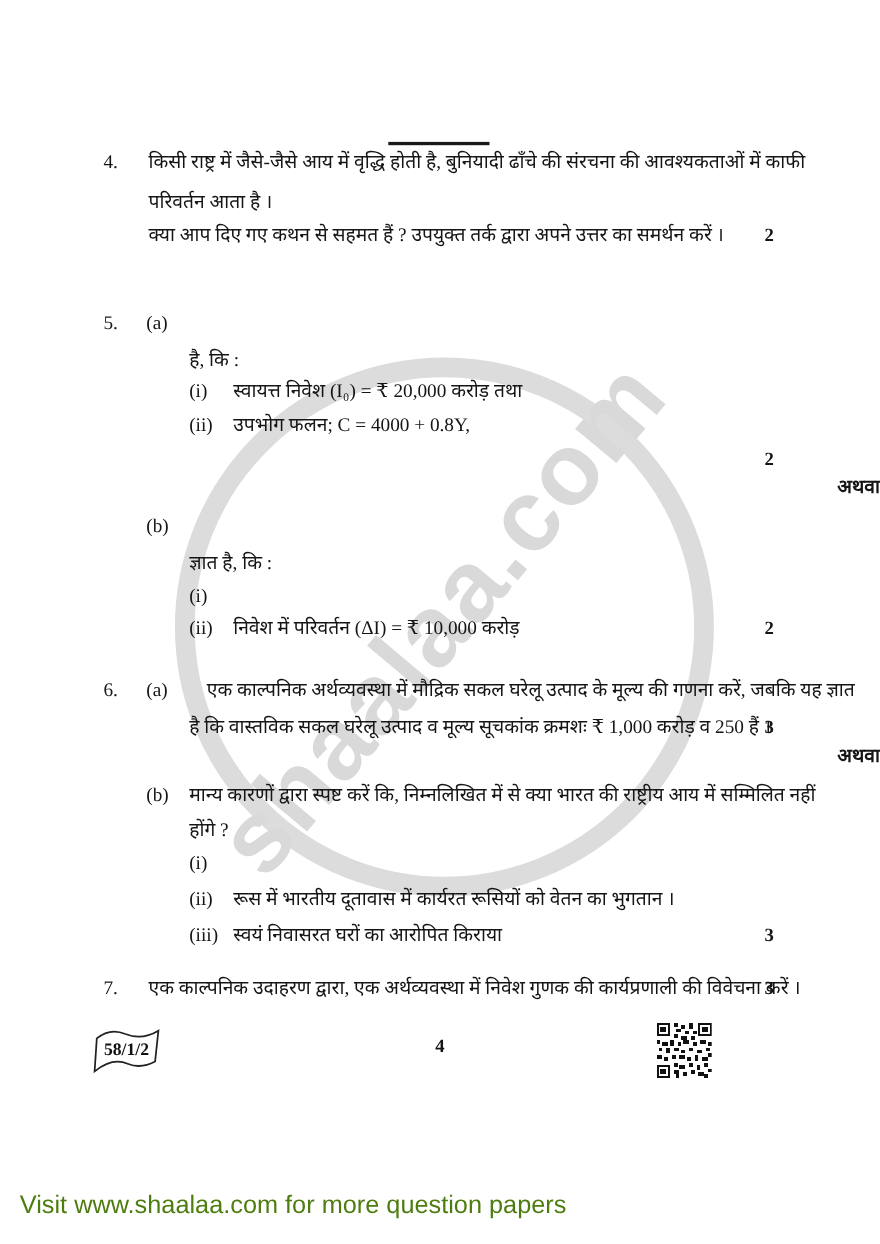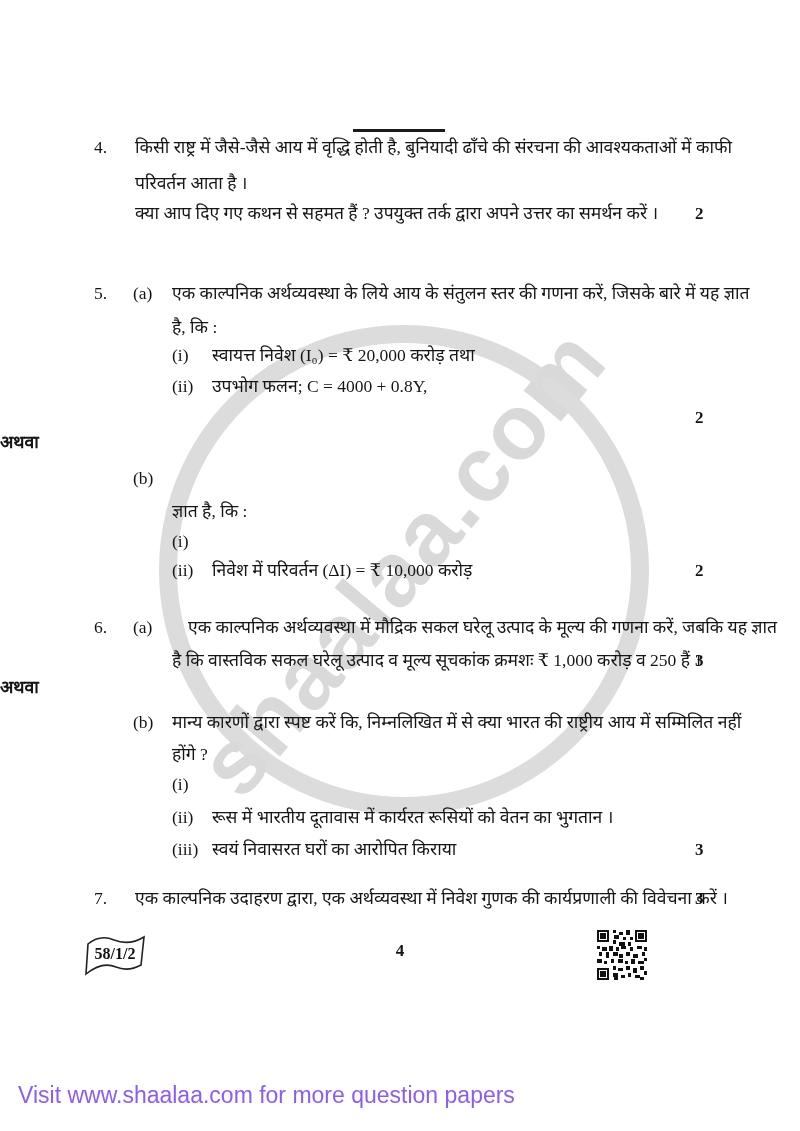--- a/index.html
+++ b/index.html
@@ -2,37 +2,37 @@
 <html><head>
 <meta charset="utf-8">
 <style>
   html,body{margin:0;padding:0;background:#ffffff;}
   .page{
     position:relative;width:800px;height:1131px;background:#ffffff;overflow:hidden;
     font-family:"Liberation Serif","DejaVu Serif",serif;color:#151515;
   }
   .t{position:absolute;white-space:nowrap;font-size:17.5px;line-height:1.25;}
   .marks{font-weight:700;font-size:17px;}
-  .or{left:0;width:800px;text-align:left;font-weight:700;}
+  .or{left:0;width:800px;text-align:right;font-weight:700;}
   .divider{position:absolute;left:353px;top:129px;width:92px;height:3px;background:#1a1a1a;}
   .watermark{position:absolute;left:0;top:0;width:800px;height:1131px;pointer-events:none;}
   .wm-ring{position:absolute;left:0;top:0;}
   .wm-text{
     position:absolute;left:402px;top:562px;transform:translate(-50%,-50%) rotate(-50deg);
     font-family:"Liberation Sans","DejaVu Sans",sans-serif;font-size:92px;font-weight:600;
     color:#d9d9d9;letter-spacing:2px;white-space:nowrap;
   }
   .content{position:absolute;left:0;top:0;width:800px;height:1131px;}
   .code-flag{position:absolute;left:84px;top:931px;width:64px;height:46px;}
   .code-flag text{font-family:"Liberation Serif","DejaVu Serif",serif;font-weight:700;font-size:16px;}
   .page-num{position:absolute;left:0;top:941px;width:800px;text-align:center;font-weight:700;font-size:17px;}
   .qr{position:absolute;left:597px;top:929px;width:50px;height:52px;}
   .site-bar{
     position:absolute;left:18px;top:1082px;
-    font-family:"Liberation Sans","DejaVu Sans",sans-serif;font-size:23px;color:#8b5cf6;
+    font-family:"Liberation Sans","DejaVu Sans",sans-serif;font-size:23px;color:#4d7c0f;
   }
 </style>
 </head>
 <body>
 
 <div class="page">
 
   <div class="watermark">
     <svg class="wm-ring" width="800" height="1131" viewBox="0 0 800 1131">
       <circle cx="404" cy="570" r="236" fill="none" stroke="#dcdcdc" stroke-width="18"></circle>
@@ -45,21 +45,20 @@
     <div class="divider"></div>
 
     <div class="t" style="left:94px;top:137px;">4.</div>
     <div class="t" style="left:135px;top:137px;text-align:right;">किसी राष्ट्र में जैसे-जैसे आय में वृद्धि होती है, बुनियादी ढाँचे की संरचना की आवश्यकताओं में काफी</div>
     <div class="t" style="left:135px;top:173px;">परिवर्तन आता है ।</div>
     <div class="t" style="left:135px;top:203px;">क्या आप दिए गए कथन से सहमत हैं ? उपयुक्त तर्क द्वारा अपने उत्तर का समर्थन करें ।</div>
     <div class="t marks" style="left:695px;top:203px;">2</div>
 
     <div class="t" style="left:94px;top:283px;">5.</div>
     <div class="t" style="left:133px;top:283px;">(a)</div>
-    <div class="t" style="left:172px;top:283px;">एक काल्पनिक अर्थव्यवस्था के लिये आय के संतुलन स्तर की गणना करें, जिसके बारे में यह ज्ञात</div>
     <div class="t" style="left:172px;top:317px;">है, कि :</div>
     <div class="t" style="left:172px;top:345px;">(i)</div>
     <div class="t" style="left:212px;top:345px;">स्वायत्त निवेश (I₀) = ₹ 20,000 करोड़ तथा</div>
     <div class="t" style="left:172px;top:376px;">(ii)</div>
     <div class="t" style="left:212px;top:376px;">उपभोग फलन; C = 4000 + 0.8Y,</div>
     <div class="t marks" style="left:695px;top:407px;">2</div>
 
     <div class="t or" style="top:432px;">अथवा</div>
 
     <div class="t" style="left:133px;top:468px;">(b)</div>

